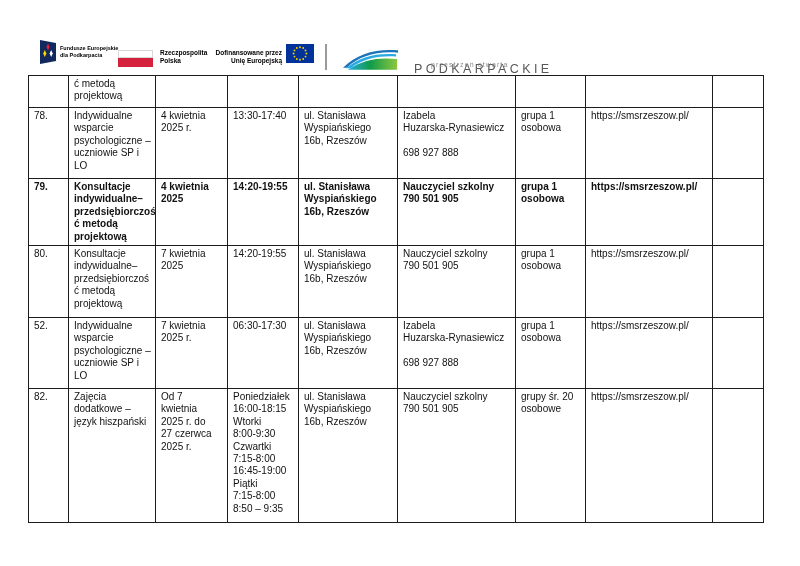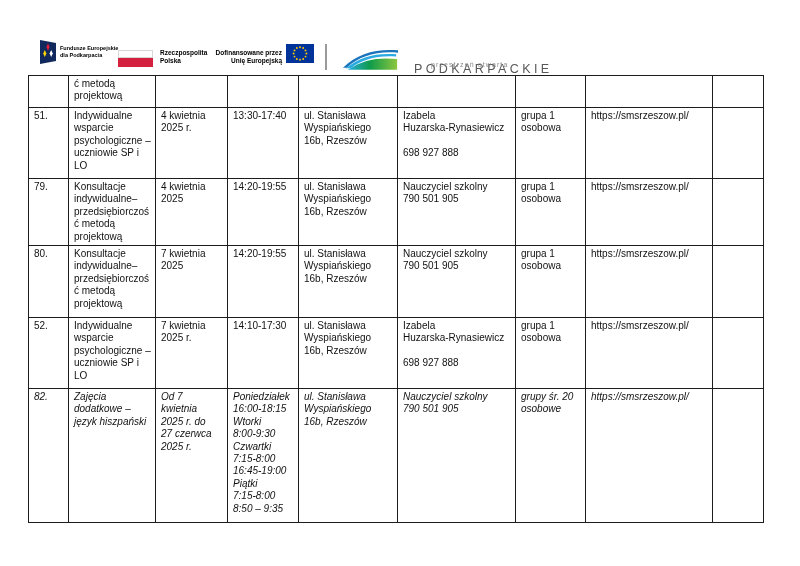--- a/index.html
+++ b/index.html
@@ -19,24 +19,24 @@
   .swoosh{left:342px;top:47px;}
   .pk-title{left:414px;top:46px;font-size:12.5px;letter-spacing:3.4px;color:#57575a;margin-top:16px;}
   .pk-sub{left:431px;top:61px;font-size:7px;letter-spacing:1.1px;color:#8c8c8c;}
 
   
   table.sched{position:absolute;left:28px;top:75px;width:735px;border-collapse:collapse;table-layout:fixed;padding-left:28px;}
   table.sched td{border:1.5px solid #1c1c1c;vertical-align:top;padding:2px 2px 2px 5px;
                  font-size:10px;line-height:12.4px;white-space:pre-line;overflow:hidden;}
   tr.r0 td{height:27px;}
   tr.r1 td{height:66px;}
-  tr.r2 td{height:61px;}
+  tr.r2 td{height:61px;font-weight:bold;}
   tr.r3 td{height:67px;}
   tr.r4 td{height:66px;}
-  tr.r5 td{height:129px;font-style:italic;}
+  tr.r5 td{height:129px;}
 </style>
 </head>
 <body>
 
 <div class="page">
 
   <div>
 
     <svg class="hdr-abs" style="left:40px;top:40px" width="16" height="24" viewBox="0 0 16 24">
       <polygon points="0,0 16,3 16,21 0,24" fill="#11295c"></polygon>
@@ -111,21 +111,21 @@
 projektową</td>
       <td></td>
       <td></td>
       <td></td>
       <td></td>
       <td></td>
       <td></td>
       <td></td>
     </tr>
     <tr class="r1">
-      <td>51.</td>
+      <td>78.</td>
       <td>Indywidualne
 wsparcie
 psychologiczne –
 uczniowie SP i
 LO</td>
       <td>4 kwietnia
 2025 r.</td>
       <td>13:30-17:40</td>
       <td>ul. Stanisława
 Wyspiańskiego
@@ -181,21 +181,21 @@
     </tr>
     <tr class="r4">
       <td>52.</td>
       <td>Indywidualne
 wsparcie
 psychologiczne –
 uczniowie SP i
 LO</td>
       <td>7 kwietnia
 2025 r.</td>
-      <td>14:10-17:30</td>
+      <td>06:30-17:30</td>
       <td>ul. Stanisława
 Wyspiańskiego
 16b, Rzeszów</td>
       <td>Izabela
 Huzarska-Rynasiewicz
 
 698 927 888</td>
       <td>grupa 1
 osobowa</td>
       <td>https://smsrzeszow.pl/</td>

